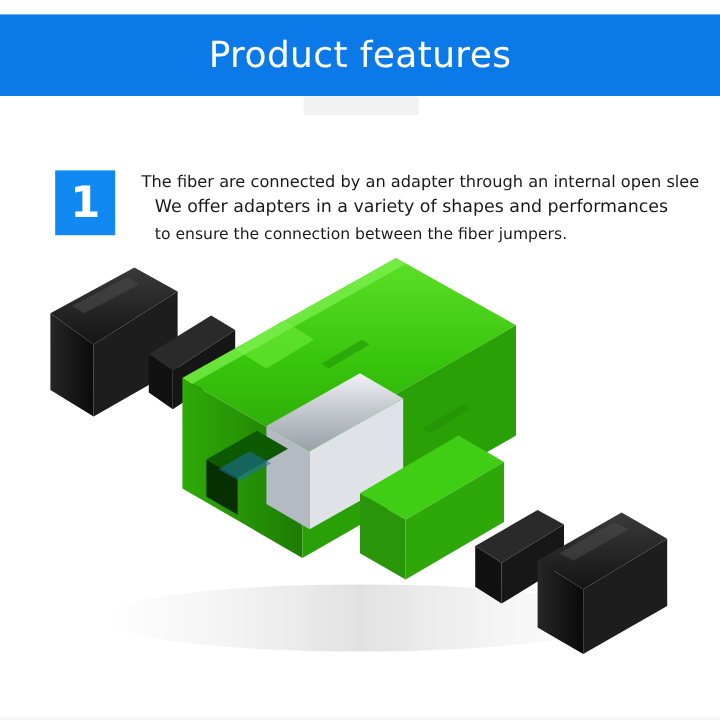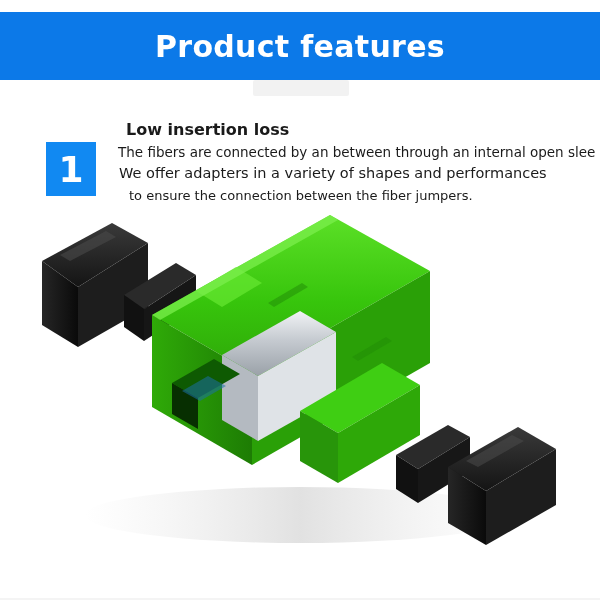--- a/index.html
+++ b/index.html
@@ -29,21 +29,21 @@
     width: 600px;
     height: 68px;
     background: #0c79e8;
     display: flex;
     align-items: center;
     justify-content: center;
   }
   .banner-title {
     color: #ffffff;
     font-size: 30px;
-    font-weight: bold;
+    font-weight: normal;
     letter-spacing: 0.3px;
     font-family: "DejaVu Sans", sans-serif;
   }
 
   
   .ghost {
     position: absolute;
     left: 253px;
     top: 80px;
     width: 96px;
@@ -86,21 +86,21 @@
     left: 118px;
     top: 144px;
     font-size: 13.5px;
     color: #1a1a1a;
     font-family: "DejaVu Sans", sans-serif;
     white-space: nowrap;
   }
 
   .feature-line2 {
     position: absolute;
-    left: 119px;
+    left: 129px;
     top: 165px;
     font-size: 14.5px;
     color: #1a1a1a;
     font-family: "DejaVu Sans", sans-serif;
     white-space: nowrap;
   }
 
   .feature-line3 {
     position: absolute;
     left: 129px;
@@ -140,22 +140,21 @@
 <div class="page">
 
   <div class="banner">
     <div class="banner-title">Product features</div>
   </div>
 
   <div class="ghost"></div>
 
   <div class="feature-num">1</div>
 
-  <div class="feature-heading">Low insertion loss</div>
-  <div class="feature-line1">The fibers are connected by an between through an internal open slee</div>
+  <div class="feature-line1">The fiber are connected by an adapter through an internal open slee</div>
   <div class="feature-line2">We offer adapters in a variety of shapes and performances</div>
   <div class="feature-line3">to ensure the connection between the fiber jumpers.</div>
 
   <div class="photo">
     <svg width="600" height="360" viewBox="0 0 600 360" xmlns="http://www.w3.org/2000/svg">
       <defs>
         <linearGradient id="greenTop" x1="0" y1="0" x2="0" y2="1">
           <stop offset="0%" stop-color="#5ce027"></stop>
           <stop offset="55%" stop-color="#37c50c"></stop>
           <stop offset="100%" stop-color="#2ea808"></stop>

